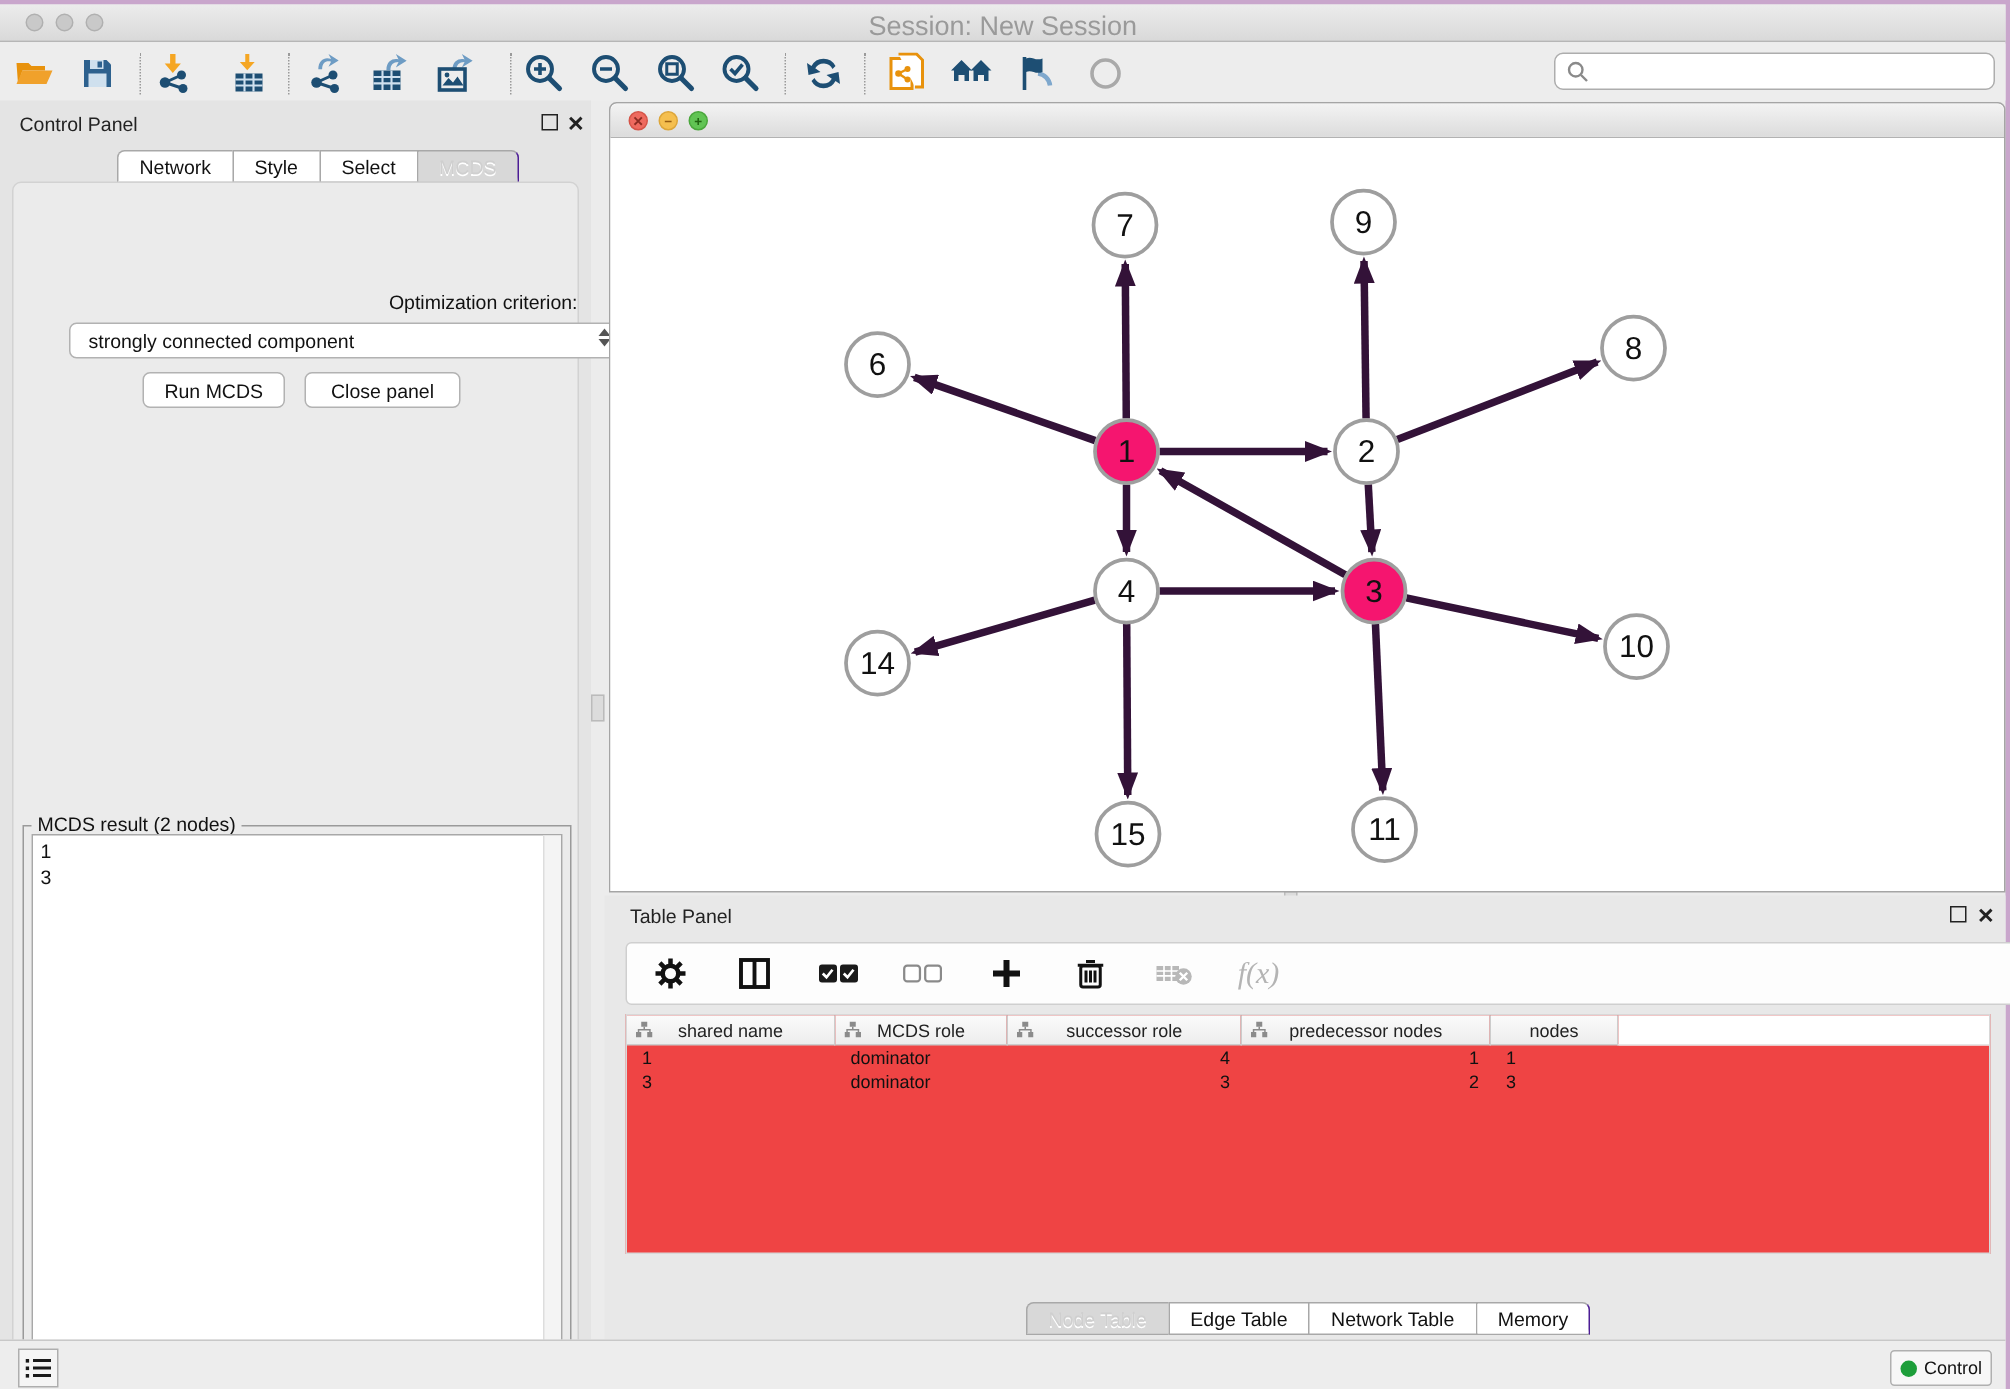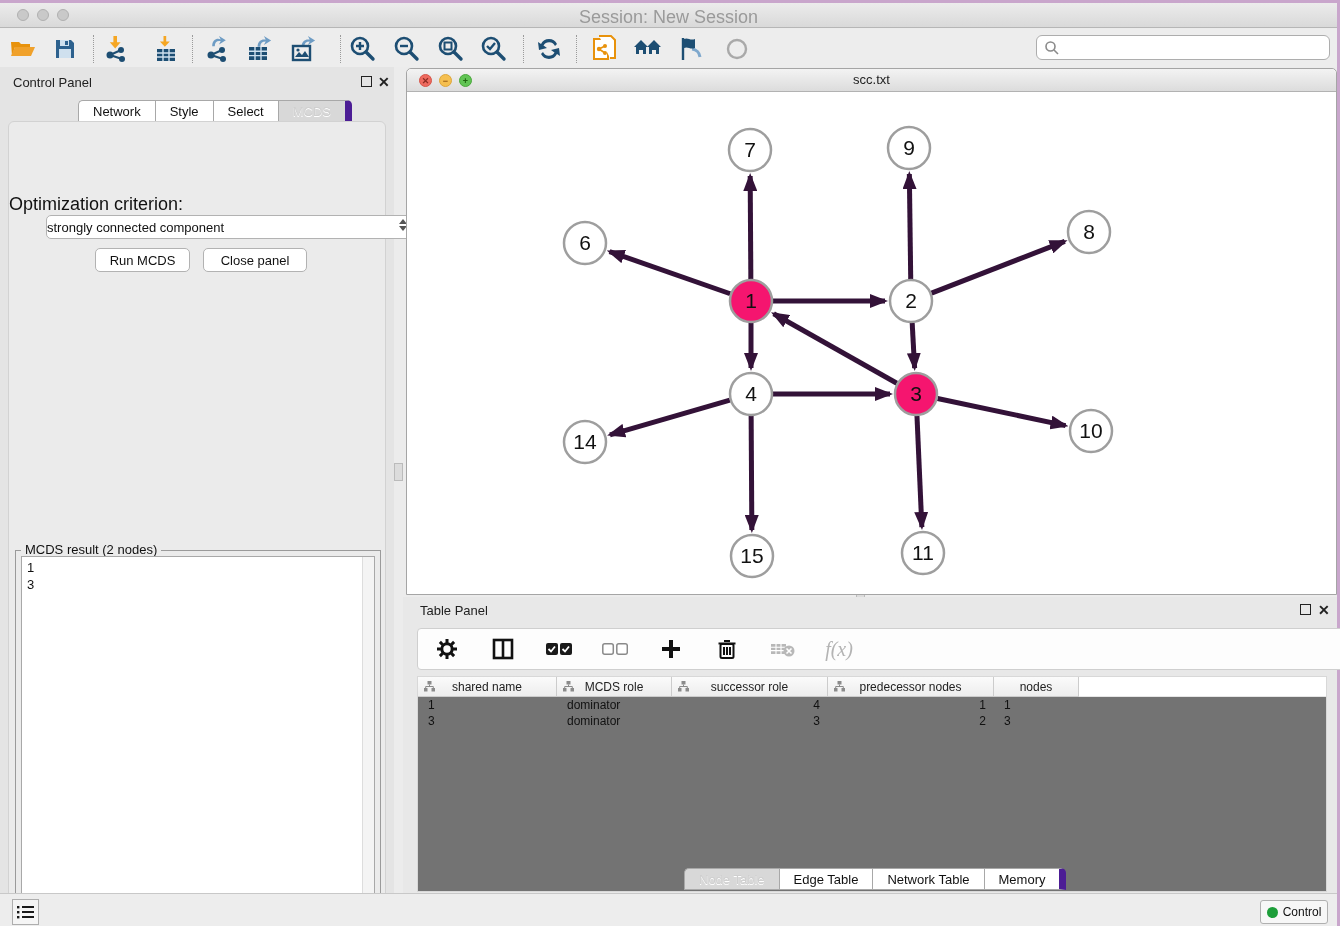--- a/index.html
+++ b/index.html
@@ -26,28 +26,28 @@
   
   .cpanel { position:absolute; left:0; top:64px; width:394px; height:826px; background:#e4e4e4; }
   .panel-head { position:absolute; left:0; top:0; width:100%; height:30px; }
   .panel-title { position:absolute; left:13px; top:8px; font-size:13px; color:#222; }
   .float-btn { position:absolute; width:11px; height:11px; border:1.5px solid #222; top:9px; }
   .close-btn { position:absolute; top:7px; font-size:14px; font-weight:bold; color:#222; }
   .cp-tabs { position:absolute; left:78px; top:33px; height:22px; display:flex; }
   .tab { height:22px; border:1px solid #a8a8a8; border-right:none; background:#fff;
     font-size:13px; color:#111; display:flex; align-items:center; justify-content:center; padding:0 14px; }
   .tab:first-child { border-top-left-radius:5px; }
-  .tab:last-child { border-right:7px solid #4c1d95; border-top-right-radius:5px; }
+  .tab:last-child { border-right:1px solid #4c1d95; border-top-right-radius:5px; }
   .tab.sel { background:#d8d8d8; color:#cfcfcf; text-shadow:0 1px 0 #fff; }
   .cp-body { position:absolute; left:8px; top:54px; width:378px; height:824px; background:#ebebeb;
     border:1px solid #d2d2d2; border-radius:6px; }
-  .opt-label { position:absolute; left:0; width:100%; top:72px; text-align:left; font-size:18px; color:#111; }
+  .opt-label { position:absolute; left:0; width:100%; top:72px; text-align:right; font-size:13px; color:#111; }
   .dropdown { position:absolute; left:37px; top:93px; width:371px; height:24px; background:#fff;
     border:1px solid #b2b2b2; border-radius:5px; font-size:13px; color:#111;
-    display:flex; align-items:center; padding-left:0; }
+    display:flex; align-items:center; padding-left:12px; }
   .dd-stepper { position:absolute; right:9px; top:3px; display:flex; flex-direction:column; gap:2px; }
   .dd-stepper i { width:0; height:0; border-left:4px solid transparent; border-right:4px solid transparent; display:block; }
   .dd-stepper .up { border-bottom:5px solid #555; }
   .dd-stepper .dn { border-top:5px solid #555; }
   .cp-btn { position:absolute; top:126px; height:24px; background:#fff; border:1px solid #b2b2b2;
     border-radius:5px; font-size:13px; color:#111; display:flex; align-items:center; justify-content:center; }
   .result-group { position:absolute; left:6px; top:428px; width:366px; height:378px;
     border:1px solid #9a9a9a; }
   .result-legend { position:absolute; left:5px; top:-9px; background:#ebebeb; padding:0 4px; font-size:13px; color:#111; }
   .result-list { position:absolute; left:5px; top:5px; right:5px; bottom:5px; background:#fff;
@@ -70,21 +70,21 @@
   .nw-dot.yel   { left:32px; background:#f5bf4f; border:1px solid #dda63a; color:#985d12; }
   .nw-dot.grn   { left:52px; background:#61c454; border:1px solid #4aa73c; color:#1f6410; }
   .nw-canvas { position:absolute; left:0; top:23px; width:929px; height:502px; background:#fff; }
 
   
   .tpanel { position:absolute; left:403px; top:594px; width:934px; height:296px; background:#e8e8e8; }
   .tp-toolbar { position:absolute; left:14px; top:31px; width:1060px; height:42px; background:#fdfdfd;
     border:1px solid #cfcfcf; border-radius:4px; display:flex; align-items:center; gap:30px; padding-left:16px; }
   .tp-toolbar .ti { width:26px; height:26px; display:flex; align-items:center; justify-content:center; }
   .fx { font-family:"Liberation Serif", serif; font-style:italic; font-size:20px; color:#b4b4b4; }
-  .tgrid { position:absolute; left:14px; top:79px; width:910px; height:216px; background:#737373; border:1px solid #d8d8d8; }
+  .tgrid { position:absolute; left:14px; top:79px; width:910px; height:160px; background:#ef4444; border:1px solid #d8d8d8; }
   .thead { display:grid; grid-template-columns:139px 115px 156px 166px 85px 1fr; height:20px; }
   .th { background:linear-gradient(#fbfbfb,#ededed); border-right:1px solid #ccc; border-bottom:1px solid #ccc;
     display:flex; align-items:center; justify-content:center; gap:6px; font-size:12px; color:#222; position:relative; }
   .th .tree { position:absolute; left:6px; top:4px; }
   .th.empty { background:#fff; border-right:none; border-bottom:1px solid #e6e6e6; }
   .trow { display:grid; grid-template-columns:139px 115px 156px 166px 85px 1fr; height:16px; font-size:12px; color:#111; }
   .trow .c { display:flex; align-items:center; }
   .trow .c.l { justify-content:flex-start; padding-left:10px; }
   .trow .c.r { justify-content:flex-end; padding-right:8px; }
   .tp-tabs { position:absolute; left:281px; top:271px; height:23px; display:flex; }
@@ -278,21 +278,20 @@
   </div>
 
   <div class="vgrip"></div>
   <div class="hgrip"></div>
 
   <div class="netwin">
     <div class="nw-titlebar">
       <div class="nw-dot red">✕</div>
       <div class="nw-dot yel">−</div>
       <div class="nw-dot grn">+</div>
-      <div class="nw-title">scc.txt</div>
     </div>
     <div class="nw-canvas">
       <svg id="graph-svg" width="929" height="502" viewBox="0 0 929 502">
         <defs>
           <marker id="arrow" markerUnits="userSpaceOnUse" markerWidth="18" markerHeight="14" refX="15" refY="7" orient="auto">
             <path d="M0,0 L18,7 L0,14 Z" fill="#331238"></path>
           </marker>
         </defs>
         <g id="g-edges">
             <line x1="343.85430783059013" y1="187.00048241911261" x2="343.1721816547571" y2="83.99942986832144" stroke="#331238" stroke-width="5" marker-end="url(#arrow)"></line>

